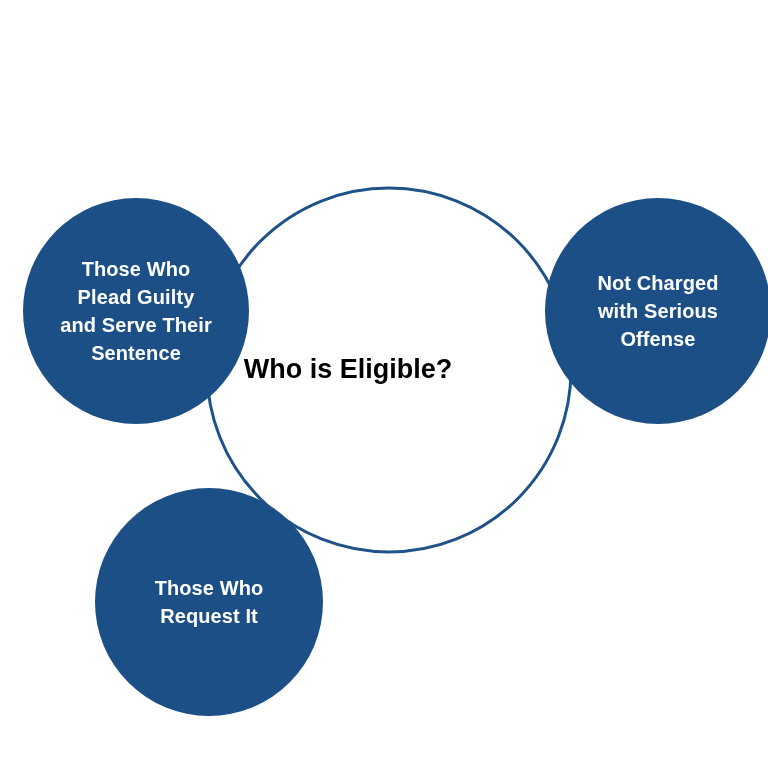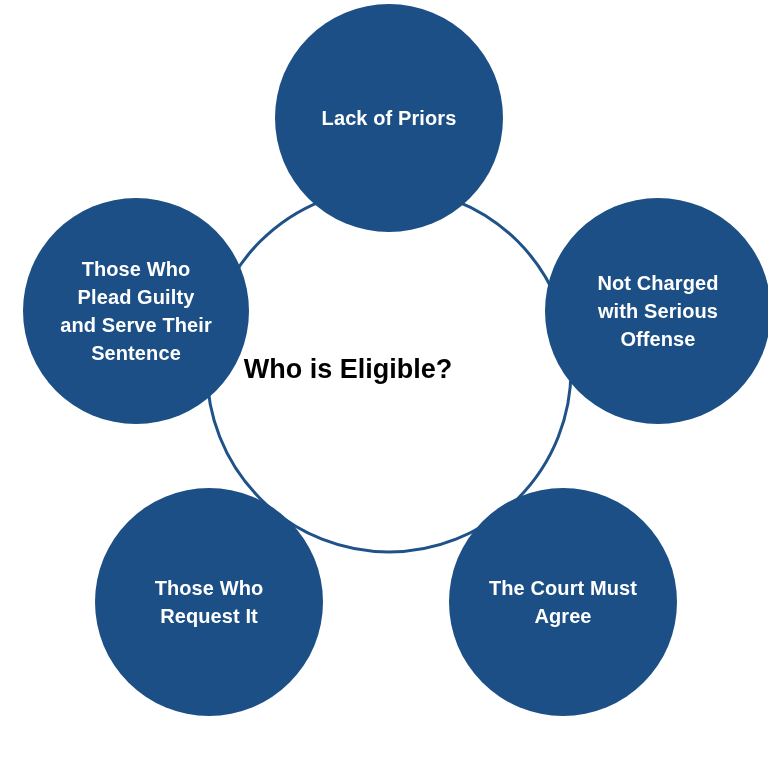--- a/index.html
+++ b/index.html
@@ -67,34 +67,27 @@
 </style>
 </head>
 <body>
 
 <div id="diagram" style="background: rgb(255, 255, 255);">
 
   <svg class="ring-svg" viewBox="0 0 768 768" aria-hidden="true">
     <circle id="ring-circle" cx="389" cy="370" r="182" fill="none" stroke="#1F5288" stroke-width="3"></circle>
   </svg>
 
-  <div class="node" id="node-top" style="left: 275px; top: 4px; width: 228px; height: 228px; background: rgb(27, 79, 133);">
-    <span class="node-label" style="color: rgb(255, 255, 255);">Lack of Priors</span>
-  </div>
 
   <div class="node" id="node-right" style="left: 545px; top: 198px; width: 226px; height: 226px; background: rgb(27, 79, 133);">
     <span class="node-label" style="color: rgb(255, 255, 255);">Not Charged
 with Serious
 Offense</span>
   </div>
 
-  <div class="node" id="node-bottom-right" style="left: 449px; top: 488px; width: 228px; height: 228px; background: rgb(27, 79, 133);">
-    <span class="node-label" style="color: rgb(255, 255, 255);">The Court Must
-Agree</span>
-  </div>
 
   <div class="node" id="node-bottom-left" style="left: 95px; top: 488px; width: 228px; height: 228px; background: rgb(27, 79, 133);">
     <span class="node-label" style="color: rgb(255, 255, 255);">Those Who
 Request It</span>
   </div>
 
   <div class="node" id="node-left" style="left: 23px; top: 198px; width: 226px; height: 226px; background: rgb(27, 79, 133);">
     <span class="node-label" style="color: rgb(255, 255, 255);">Those Who
 Plead Guilty
 and Serve Their

